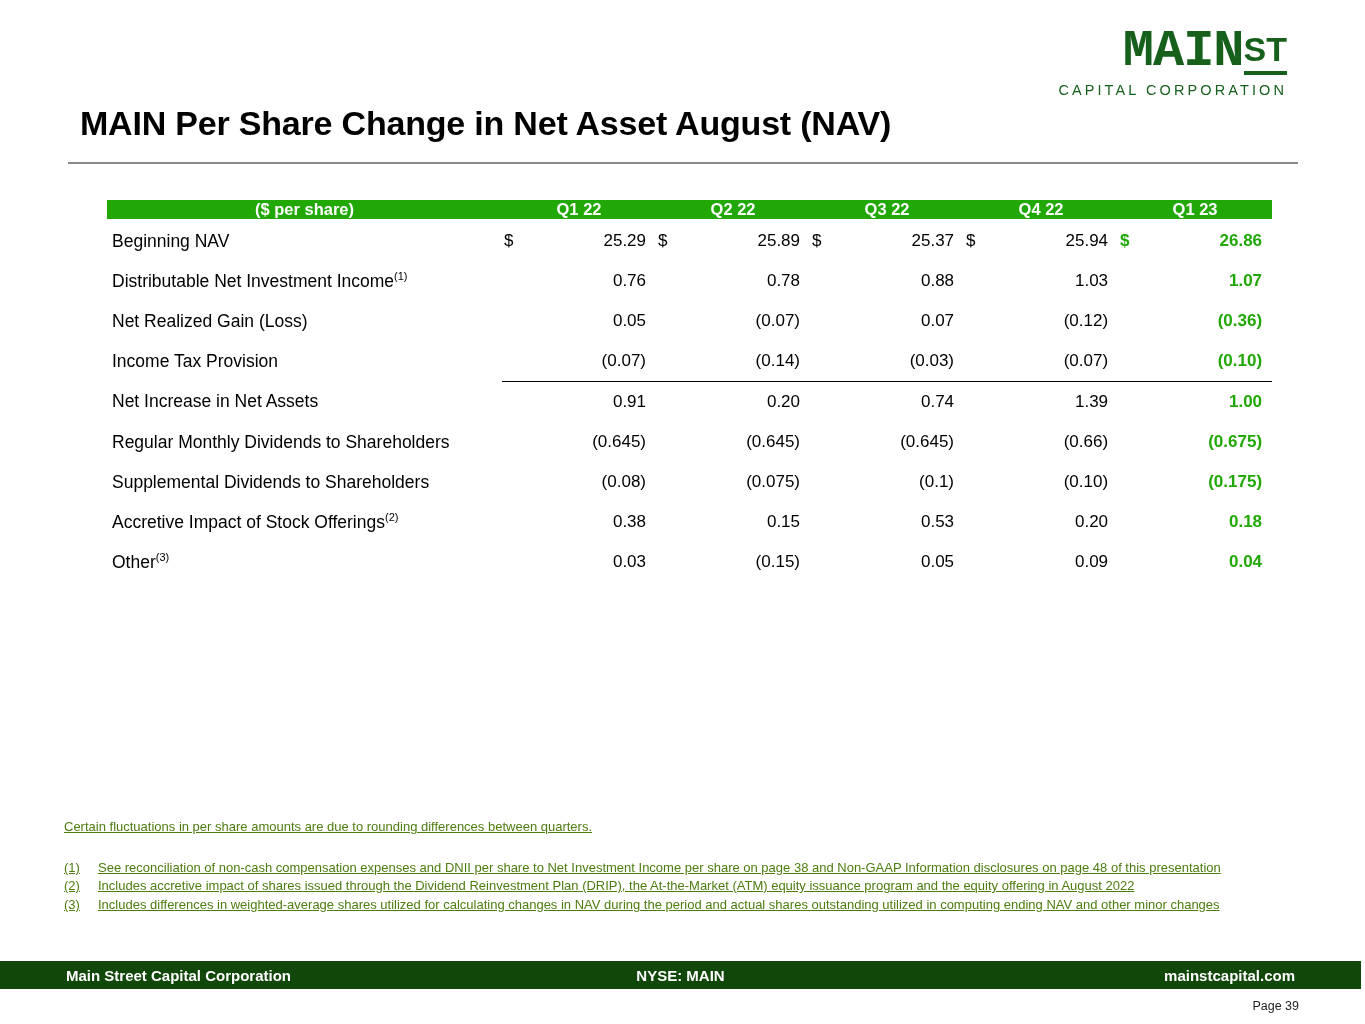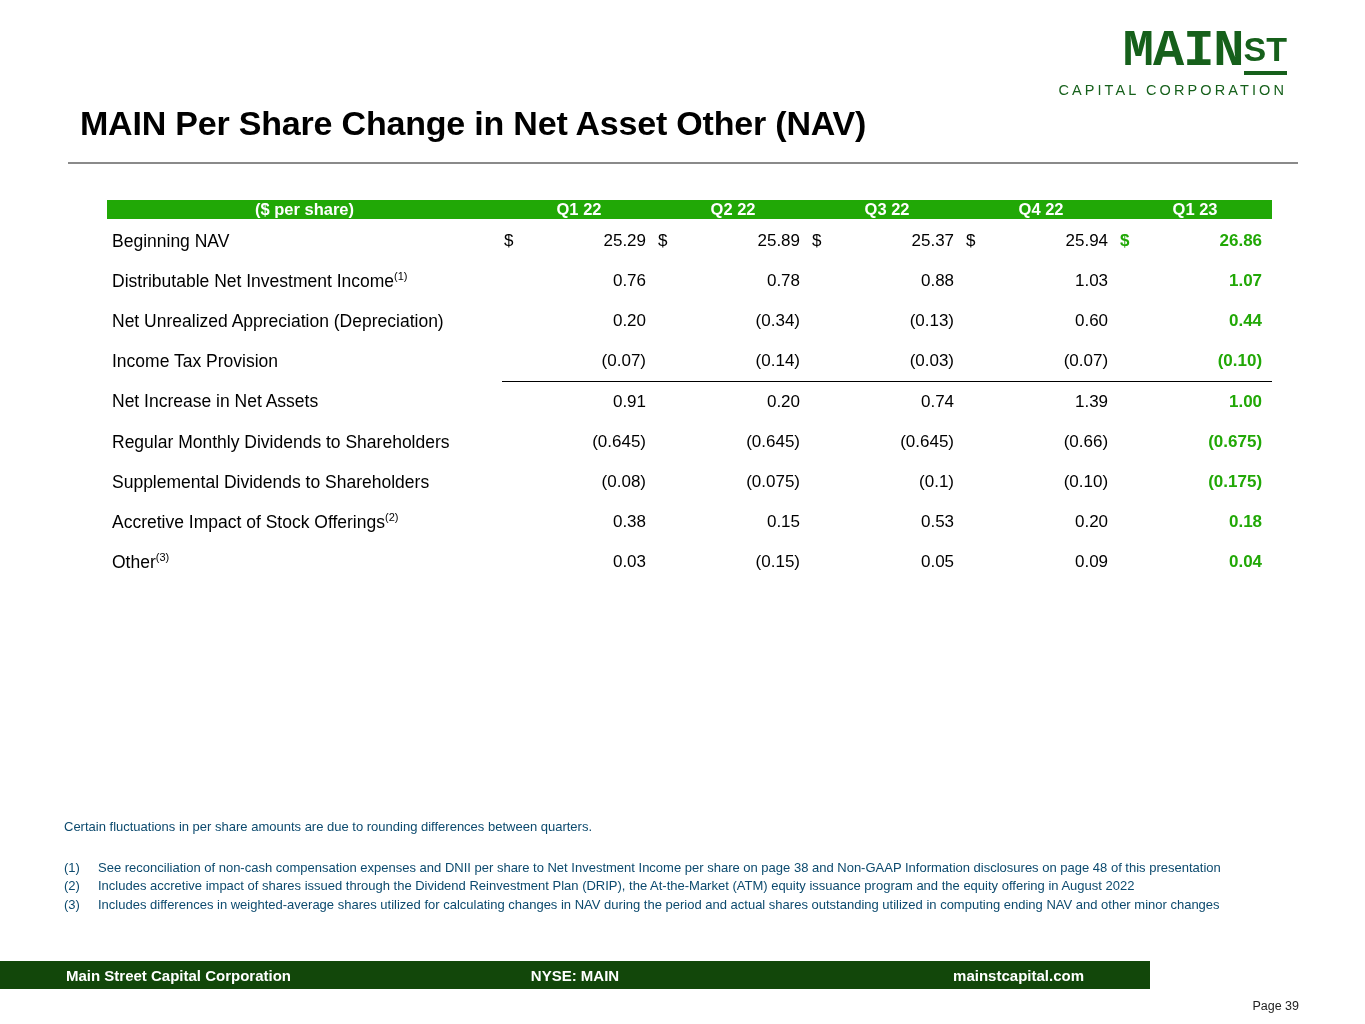--- a/index.html
+++ b/index.html
@@ -137,41 +137,42 @@
 
   tr.first-row td { padding-top: 2px; }
 
   
   .notes {
     position: absolute;
     left: 64px;
     top: 818px;
     width: 1232px;
     font-size: 13px;
-    color: #0c4a6e;
+    color: #4d7c0f;
     line-height: 1.35;
+    text-decoration: underline;
   }
   .note-lead { margin-bottom: 23px; }
   .fn-row {
     display: flex;
     align-items: flex-start;
     margin-bottom: 1px;
   }
   .fn-mark {
     width: 34px;
     flex: 0 0 34px;
   }
   .fn-text { flex: 1 1 auto; }
 
   
   .footer-bar {
     position: absolute;
     left: 0;
     bottom: 35px;
-    width: 1150px;
+    width: 1361px;
     height: 28px;
     background: #12470a;
     display: flex;
     align-items: center;
   }
   .footer-left {
     position: absolute;
     left: 66px;
     color: #ffffff;
     font-size: 15px;
@@ -204,21 +205,21 @@
 </head>
 <body>
 
 <div class="logo">
   <div>
     <span class="logo-main">MAIN</span><span class="logo-st">ST</span>
   </div>
   <div class="logo-sub">CAPITAL CORPORATION</div>
 </div>
 
-<div class="slide-title">MAIN Per Share Change in Net Asset Other (NAV)</div>
+<div class="slide-title">MAIN Per Share Change in Net Asset August (NAV)</div>
 <div class="title-rule"></div>
 
 <div class="table-wrap">
   <table class="nav">
     <colgroup>
       <col class="c-label">
       <col class="c-cur">
         <col class="c-val">
       <col class="c-cur">
         <col class="c-val">
@@ -260,31 +261,31 @@
           <td class="cur"></td>
           <td class="val">0.78</td>
           <td class="cur"></td>
           <td class="val">0.88</td>
           <td class="cur"></td>
           <td class="val">1.03</td>
           <td class="cur gcol"></td>
           <td class="val gcol">1.07</td>
         </tr>
         <tr>
-          <td class="label">Net Unrealized Appreciation (Depreciation)</td>
-          <td class="cur"></td>
-          <td class="val">0.20</td>
-          <td class="cur"></td>
-          <td class="val">(0.34)</td>
-          <td class="cur"></td>
-          <td class="val">(0.13)</td>
-          <td class="cur"></td>
-          <td class="val">0.60</td>
-          <td class="cur gcol"></td>
-          <td class="val gcol">0.44</td>
+          <td class="label">Net Realized Gain (Loss)</td>
+          <td class="cur"></td>
+          <td class="val">0.05</td>
+          <td class="cur"></td>
+          <td class="val">(0.07)</td>
+          <td class="cur"></td>
+          <td class="val">0.07</td>
+          <td class="cur"></td>
+          <td class="val">(0.12)</td>
+          <td class="cur gcol"></td>
+          <td class="val gcol">(0.36)</td>
         </tr>
         <tr>
           <td class="label">Income Tax Provision</td>
           <td class="cur"></td>
           <td class="val">(0.07)</td>
           <td class="cur"></td>
           <td class="val">(0.14)</td>
           <td class="cur"></td>
           <td class="val">(0.03)</td>
           <td class="cur"></td>

